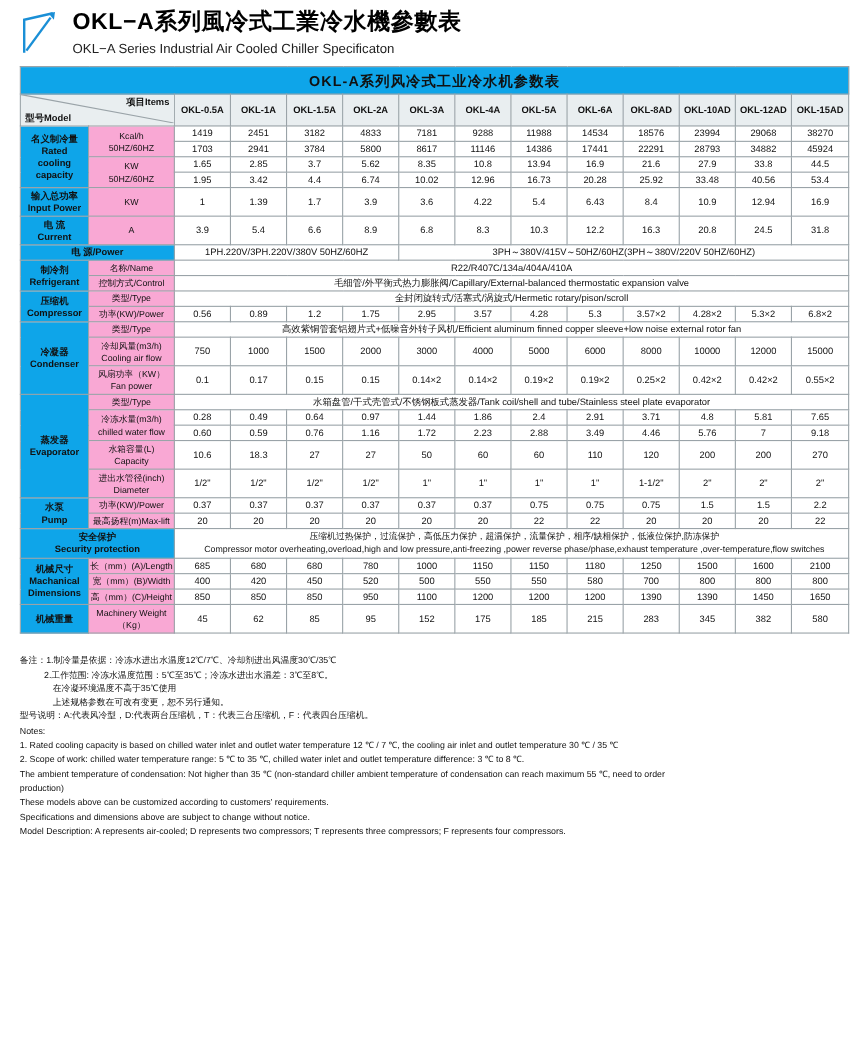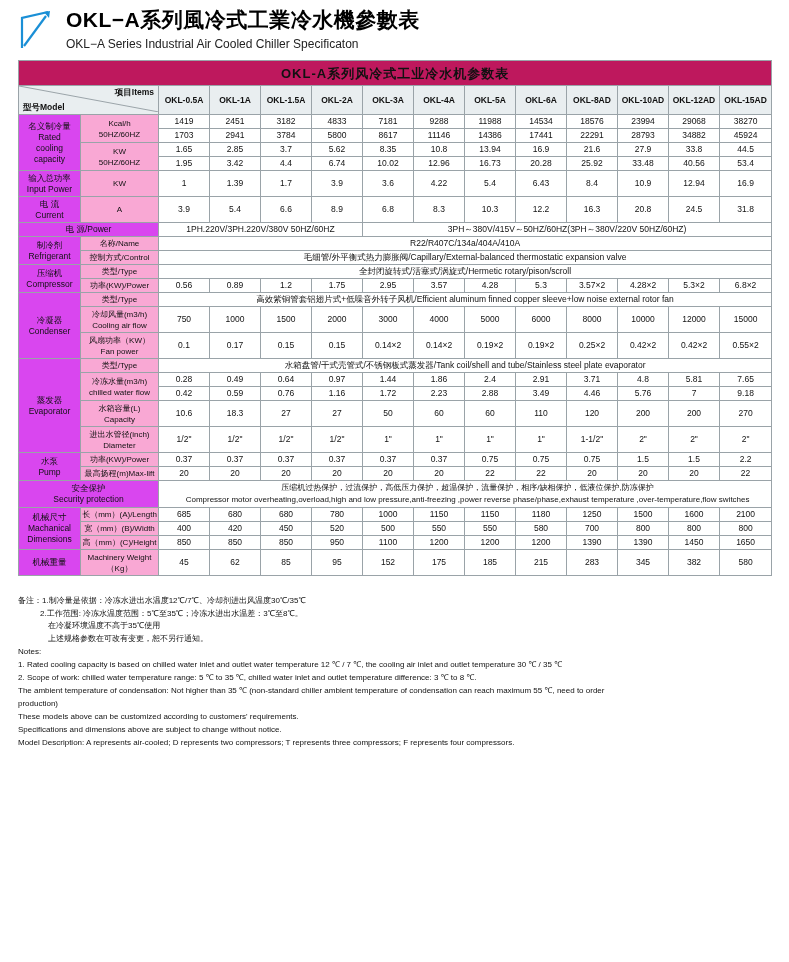--- a/index.html
+++ b/index.html
@@ -58,21 +58,21 @@
   }
   table.spec td, table.spec th {
     border: 1px solid #9aa3a8;
     text-align: center;
     vertical-align: middle;
     padding: 1px 1px;
     line-height: 11px;
     color: #111;
   }
   .banner td {
-    background: #be185d;
+    background: #0ea5e9;
     color: #fff;
     font-size: 13px;
     font-weight: bold;
     letter-spacing: 1px;
     height: 22px;
     border: 1px solid #1a8fd6;
   }
   .modelhead td {
     background: #e9eef0;
     height: 26px;
@@ -94,22 +94,22 @@
     bottom: 1px;
     font-weight: bold;
   }
   .corner .itxt {
     position: absolute;
     right: 4px;
     top: 1px;
     font-weight: bold;
   }
   .rowlabel {
-    background: #d946ef;
-    font-weight: normal;
+    background: #0ea5e9;
+    font-weight: bold;
     font-size: 8.5px;
     line-height: 11px;
   }
   .sublabel {
     background: #f9a8d4;
     font-size: 8px;
     line-height: 10px;
   }
   .val { background: #ffffff; font-size: 8.5px; }
   .wide { font-size: 8.5px; }
@@ -415,21 +415,21 @@
       <td class="val">1.44</td>
       <td class="val">1.86</td>
       <td class="val">2.4</td>
       <td class="val">2.91</td>
       <td class="val">3.71</td>
       <td class="val">4.8</td>
       <td class="val">5.81</td>
       <td class="val">7.65</td>
     </tr>
     <tr>
-      <td class="val">0.42</td>
+      <td class="val">0.60</td>
       <td class="val">0.59</td>
       <td class="val">0.76</td>
       <td class="val">1.16</td>
       <td class="val">1.72</td>
       <td class="val">2.23</td>
       <td class="val">2.88</td>
       <td class="val">3.49</td>
       <td class="val">4.46</td>
       <td class="val">5.76</td>
       <td class="val">7</td>
@@ -589,20 +589,21 @@
       <td class="val">580</td>
     </tr>
   </tbody>
     </table>
 
   <div class="notes">
     <div class="ind1">备注：1.制冷量是依据：冷冻水进出水温度12℃/7℃、冷却剂进出风温度30℃/35℃</div>
     <div class="ind2">2.工作范围: 冷冻水温度范围：5℃至35℃；冷冻水进出水温差：3℃至8℃。</div>
     <div class="ind3">在冷凝环境温度不高于35℃使用</div>
     <div class="ind3">上述规格参数在可改有变更，恕不另行通知。</div>
+    <div class="ind1">型号说明：A:代表风冷型，D:代表两台压缩机，T：代表三台压缩机，F：代表四台压缩机。</div>
     <div class="en">Notes:</div>
     <div class="en">1. Rated cooling capacity is based on chilled water inlet and outlet water temperature 12 ℃ / 7 ℃, the cooling air inlet and outlet temperature 30 ℃ / 35 ℃</div>
     <div class="en">2. Scope of work: chilled water temperature range: 5 ℃ to 35 ℃, chilled water inlet and outlet temperature difference: 3 ℃ to 8 ℃.</div>
     <div class="en">The ambient temperature of condensation: Not higher than 35 ℃ (non-standard chiller ambient temperature of condensation can reach maximum 55 ℃, need to order production)</div>
     <div class="en sub">These models above can be customized according to customers' requirements.</div>
     <div class="en sub">Specifications and dimensions above are subject to change without notice.</div>
     <div class="en">Model Description: A represents air-cooled; D represents two compressors; T represents three compressors; F represents four compressors.</div>
   </div>
 
 </div>

